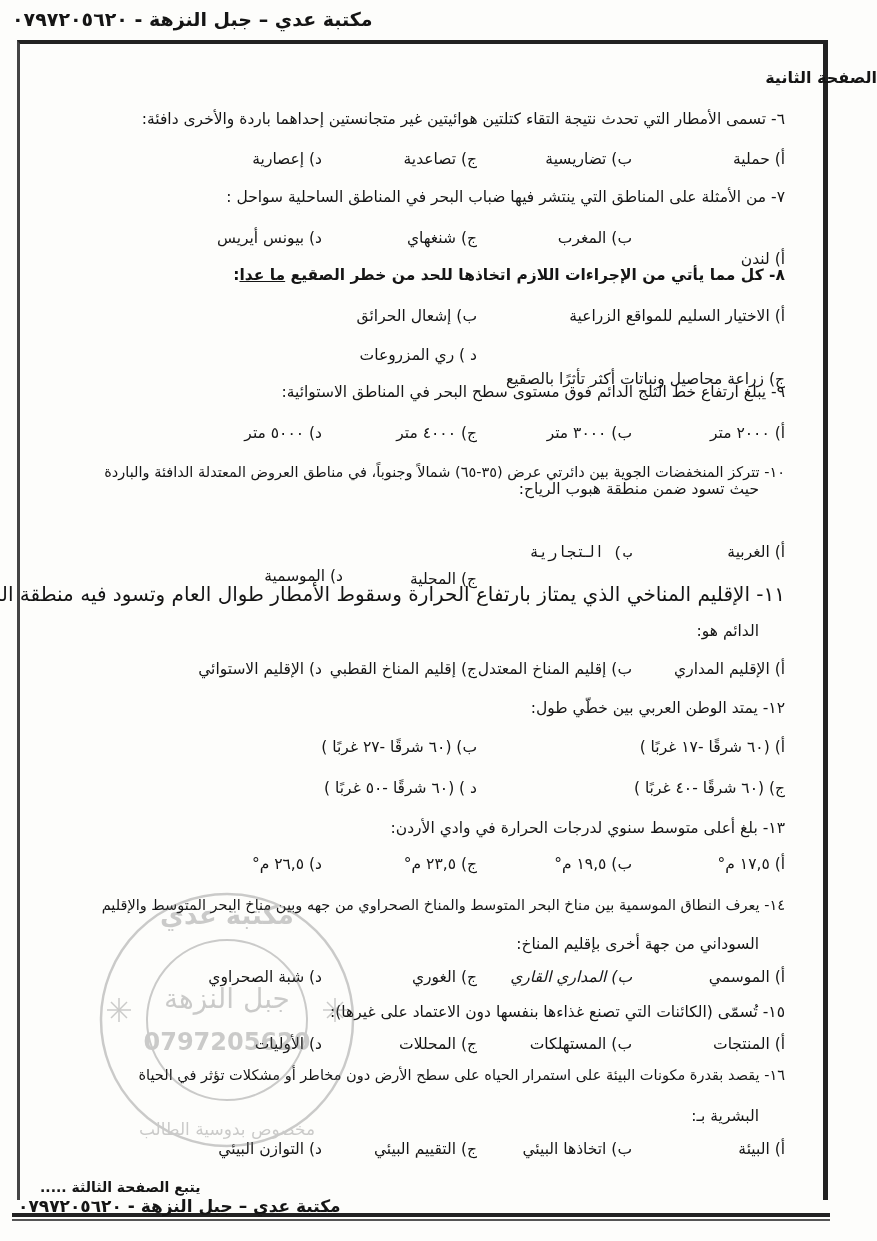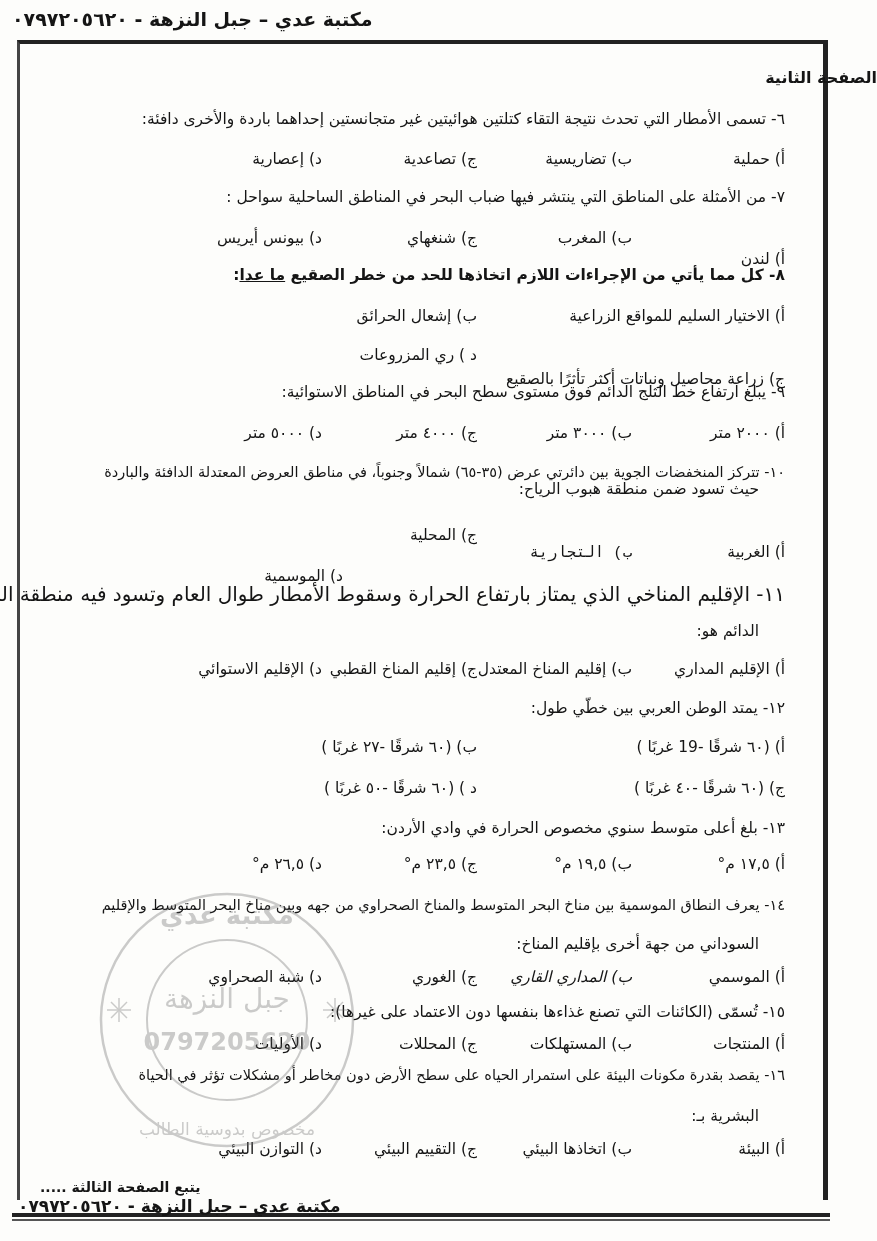--- a/index.html
+++ b/index.html
@@ -96,45 +96,45 @@
 <div class="opt" style="top:424px; right:400px;">ج) ٤٠٠٠ متر</div>
 <div class="opt" style="top:424px; right:555px;">د) ٥٠٠٠ متر</div>
 
 <div class="line" style="top:464px; font-size:14.5px;">
   <span>١٠-</span>
   <span>تتركز المنخفضات الجوية بين دائرتي عرض (٣٥-٦٥) شمالاً وجنوباً، في مناطق العروض المعتدلة الدافئة والباردة</span>
 </div>
 <div class="line" style="top:480px; right:118px;">حيث تسود ضمن منطقة هبوب الرياح:</div>
 <div class="opt" style="top:543px; right:92px;">أ) الغربية</div>
 <div class="opt" style="top:543px; right:245px;font-family:Liberation Mono, monospace;">ب) التجارية</div>
-<div class="opt" style="top:526px; right:400px;text-align:center;">ج) المحلية</div>
+<div class="opt" style="top:570px; right:400px;text-align:center;">ج) المحلية</div>
 <div class="opt" style="top:543px; right:534px;margin-top:24px;">د) الموسمية</div>
 
 <div class="line" style="top:582px; font-size:20px;">
   <span>١١-</span>
   <span>الإقليم المناخي الذي يمتاز بارتفاع الحرارة وسقوط الأمطار طوال العام وتسود فيه منطقة الضغط الجوي المنخفض</span>
 </div>
 <div class="line" style="top:622px; right:118px;">الدائم هو:</div>
 <div class="opt" style="top:660px; right:92px;">أ) الإقليم المداري</div>
 <div class="opt" style="top:660px; right:245px;">ب) إقليم المناخ المعتدل</div>
 <div class="opt" style="top:660px; right:400px;">ج) إقليم المناخ القطبي</div>
 <div class="opt" style="top:660px; right:555px;">د) الإقليم الاستوائي</div>
 
 <div class="line" style="top:699px;">
   <span>١٢-</span>
   <span>يمتد الوطن العربي بين خطّي طول:</span>
 </div>
-<div class="opt" style="top:738px; right:92px;">أ) (٦٠ شرقًا -19 غربًا )</div>
+<div class="opt" style="top:738px; right:92px;">أ) (٦٠ شرقًا -١٧ غربًا )</div>
 <div class="opt" style="top:738px; right:400px;">ب) (٦٠ شرقًا -٢٧ غربًا )</div>
 <div class="opt" style="top:779px; right:92px;">ج) (٦٠ شرقًا -٤٠ غربًا )</div>
 <div class="opt" style="top:779px; right:400px;">د ) (٦٠ شرقًا -٥٠ غربًا )</div>
 
 <div class="line" style="top:819px;">
   <span>١٣-</span>
-  <span>بلغ أعلى متوسط سنوي مخصوص الحرارة في وادي الأردن:</span>
+  <span>بلغ أعلى متوسط سنوي لدرجات الحرارة في وادي الأردن:</span>
 </div>
 <div class="opt" style="top:855px; right:92px;">أ) ١٧,٥ م°</div>
 <div class="opt" style="top:855px; right:245px;">ب) ١٩,٥ م°</div>
 <div class="opt" style="top:855px; right:400px;">ج) ٢٣,٥ م°</div>
 <div class="opt" style="top:855px; right:555px;">د) ٢٦,٥ م°</div>
 
 <div class="line" style="top:897px; font-size:14.5px;">
   <span>١٤-</span>
   <span>يعرف النطاق الموسمية بين مناخ البحر المتوسط والمناخ الصحراوي من جهه وبين مناخ البحر المتوسط والإقليم</span>
 </div>

